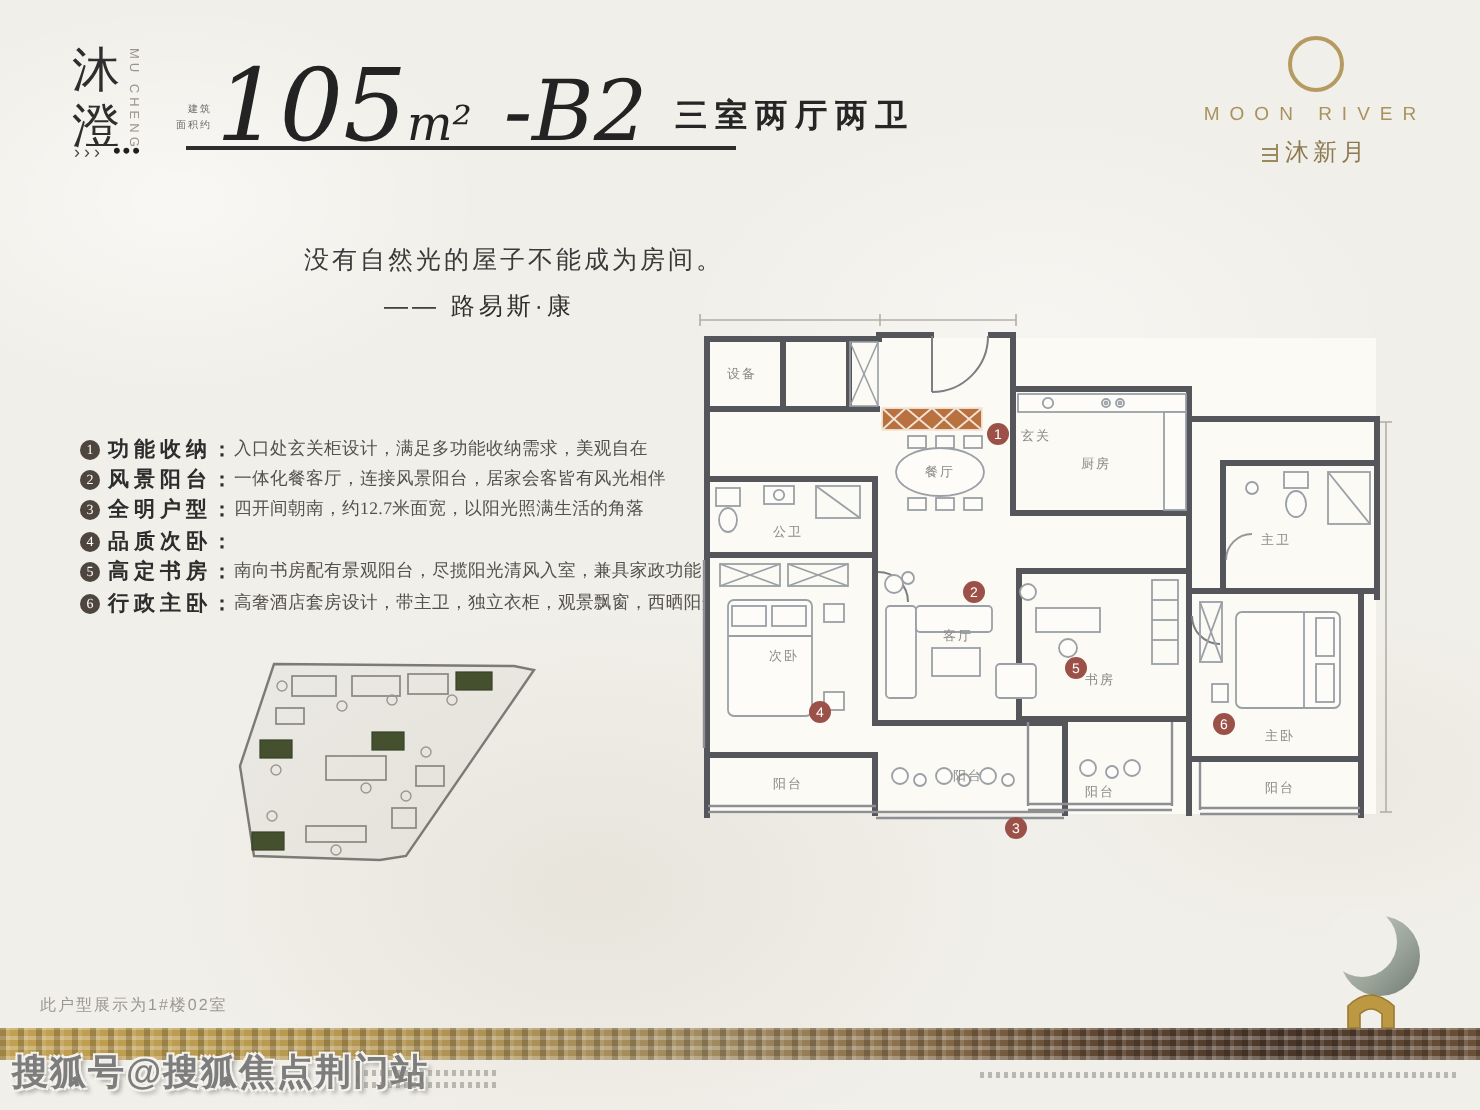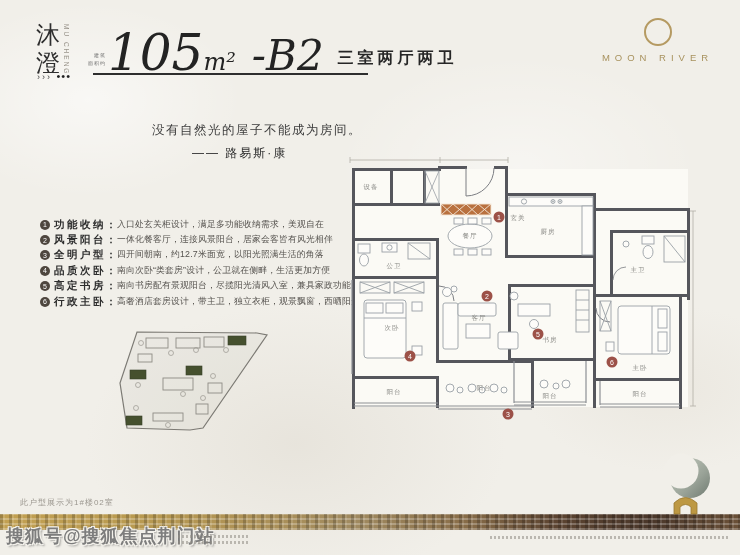--- a/index.html
+++ b/index.html
@@ -42,21 +42,21 @@
   .seal{display:inline-block;width:7px;height:9px;margin-right:4px;
     border-right:1px solid #9c8a5e;position:relative;top:1px;
     background:repeating-linear-gradient(0deg,#9c8a5e 0 1px,transparent 1px 3px);}
 
   
   .quote{left:152px;top:122px;font-size:12.5px;letter-spacing:1.5px;color:#3a3a3a;}
   .quote-author{left:192px;top:145px;font-size:12px;font-weight:normal;color:#2e2e2e;
     letter-spacing:2px;}
 
   
-  .features{left:40px;top:217px;width:300px;}
+  .features{left:40px;top:217px;width:300px;font-family:Liberation Serif, serif;}
   .feat{display:flex;align-items:center;height:15.4px;white-space:nowrap;}
   .feat-badge{width:10px;height:10px;border-radius:50%;background:#4e463e;color:#fff;
     font-size:7px;display:flex;align-items:center;justify-content:center;flex:0 0 10px;
     margin-right:4px;}
   .feat-label{font-size:10.5px;font-weight:bold;color:#2d2d2d;letter-spacing:2.5px;}
   .feat-colon{font-size:10px;font-weight:bold;color:#2d2d2d;margin-right:1px;}
   .feat-desc{font-size:8.8px;color:#55524e;letter-spacing:.2px;text-align:center;}
 
   
   .unit-note{left:20px;top:497px;font-size:8px;color:#9b978f;letter-spacing:1px;}
@@ -93,20 +93,21 @@
   <div>面积约</div>
 </div>
 <div class="abs title-row">
   <span class="t-num">105</span><span class="t-unit">m²</span><span class="t-suffix">-B2</span><span class="t-rooms">三室两厅两卫</span>
 </div>
 <div class="abs title-rule"></div>
 
 <div class="abs logo">
   <div class="logo-ring"></div>
   <div class="logo-en">MOON RIVER</div>
+  <div class="logo-cn"><span class="seal"></span><span>沐新月</span></div>
 </div>
 
 <div class="abs quote">没有自然光的屋子不能成为房间。</div>
 <div class="abs quote-author">—— 路易斯·康</div>
 
 <div class="abs features">
   <div class="feat">
     <span class="feat-badge">1</span>
     <span class="feat-label">功能收纳</span>
     <span class="feat-colon">：</span>
@@ -121,21 +122,20 @@
   <div class="feat">
     <span class="feat-badge">3</span>
     <span class="feat-label">全明户型</span>
     <span class="feat-colon">：</span>
     <span class="feat-desc">四开间朝南，约12.7米面宽，以阳光照满生活的角落</span>
   </div>
   <div class="feat">
     <span class="feat-badge">4</span>
     <span class="feat-label">品质次卧</span>
     <span class="feat-colon">：</span>
-    <span class="feat-desc">南向次卧“类套房”设计，公卫就在侧畔，生活更加方便</span>
   </div>
   <div class="feat">
     <span class="feat-badge">5</span>
     <span class="feat-label">高定书房</span>
     <span class="feat-colon">：</span>
     <span class="feat-desc">南向书房配有景观阳台，尽揽阳光清风入室，兼具家政功能</span>
   </div>
   <div class="feat">
     <span class="feat-badge">6</span>
     <span class="feat-label">行政主卧</span>

